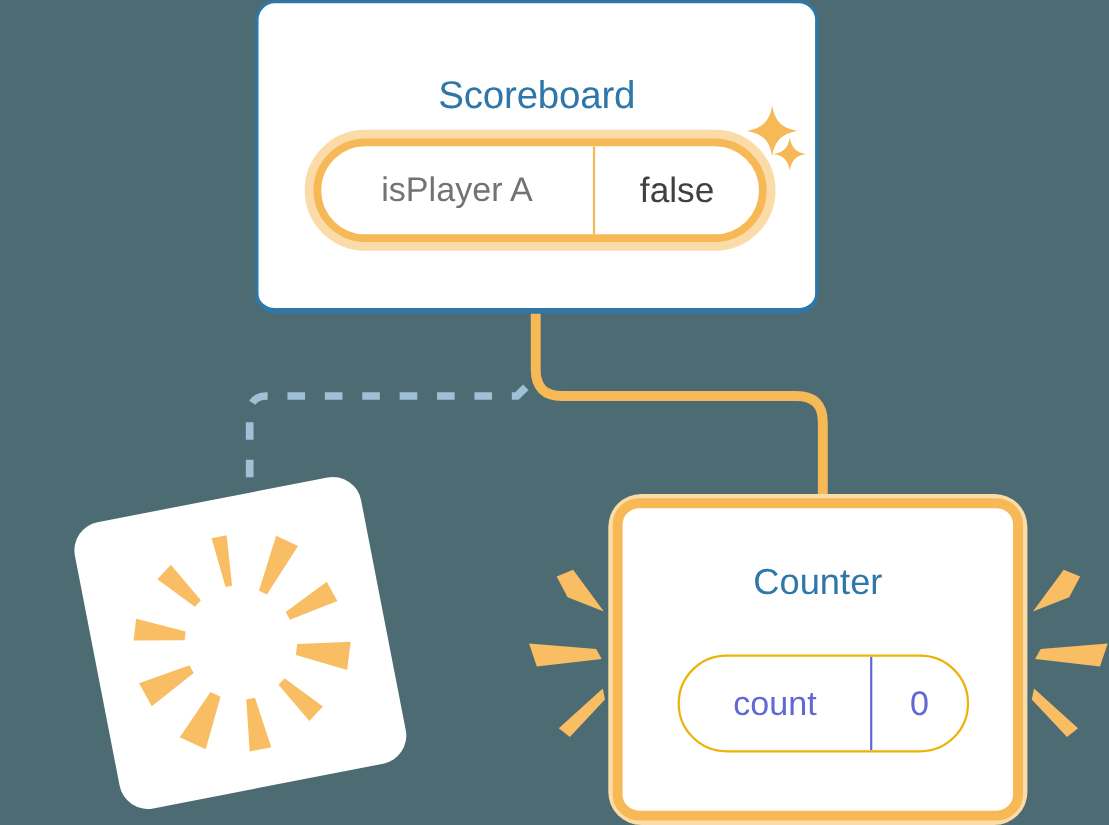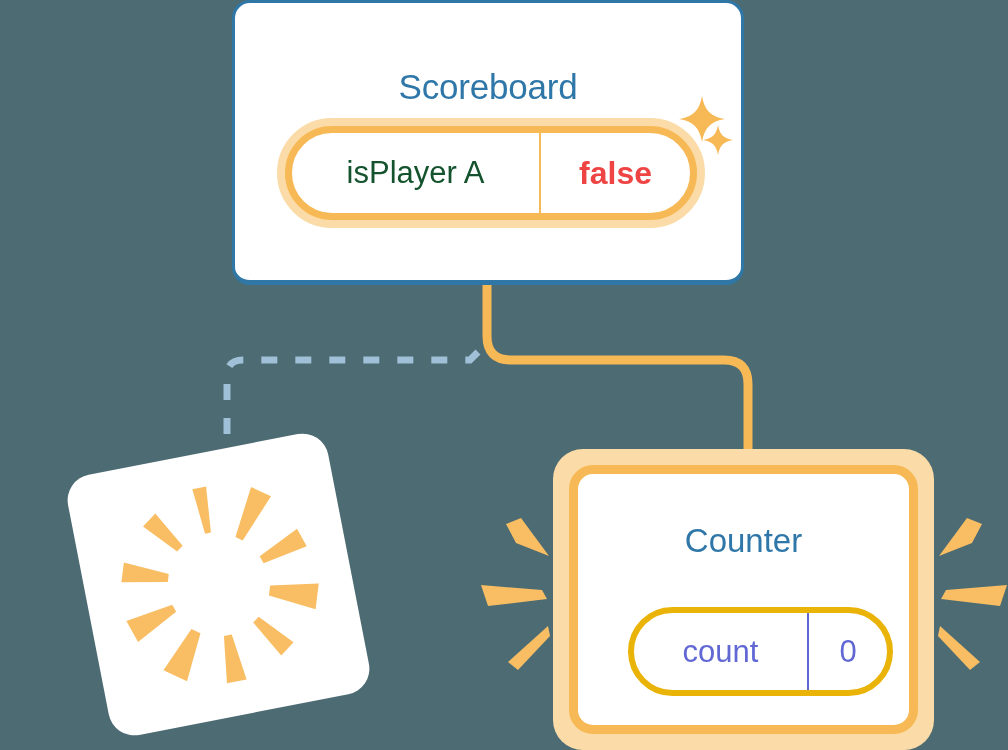--- a/index.html
+++ b/index.html
@@ -75,31 +75,31 @@
     display: flex;
     align-items: stretch;
     overflow: hidden;
   }
   #scoreboard-key {
     flex: 0 0 249px;
     display: flex;
     align-items: center;
     justify-content: center;
     font-size: 31px;
-    color: #14532d;
+    color: #737373;
     border-right: 2px solid #f7b955;
   }
   #scoreboard-val {
     flex: 1;
     display: flex;
     align-items: center;
     justify-content: center;
     font-size: 32px;
-    font-weight: bold;
-    color: #ef4444;
+    font-weight: normal;
+    color: #404040;
   }
 
   
   .sparkle {
     position: absolute;
     z-index: 5;
   }
   #sparkle-large { left: 678px; top: 95px; width: 48px; height: 48px; }
   #sparkle-small { left: 702px; top: 124px; width: 32px; height: 32px; }
 
@@ -124,21 +124,21 @@
 
   
   #counter-card {
     position: absolute;
     left: 553px;
     top: 449px;
     width: 381px;
     height: 301px;
     background: #fbdca8;
     border-radius: 30px;
-    padding: 16px;
+    padding: 4px;
     z-index: 4;
   }
   #counter-inner {
     position: relative;
     width: 100%;
     height: 100%;
     background: #ffffff;
     border: 9px solid #f7b955;
     border-radius: 24px;
     display: flex;
@@ -150,21 +150,21 @@
     font-size: 33px;
     color: #2e77a8;
     line-height: 1;
   }
   #counter-pill {
     position: absolute;
     left: 50px;
     top: 133px;
     width: 265px;
     height: 89px;
-    border: 6px solid #eab308;
+    border: 2px solid #eab308;
     border-radius: 999px;
     background: #ffffff;
     display: flex;
     align-items: stretch;
     overflow: hidden;
   }
   #counter-key {
     flex: 0 0 175px;
     display: flex;
     align-items: center;

